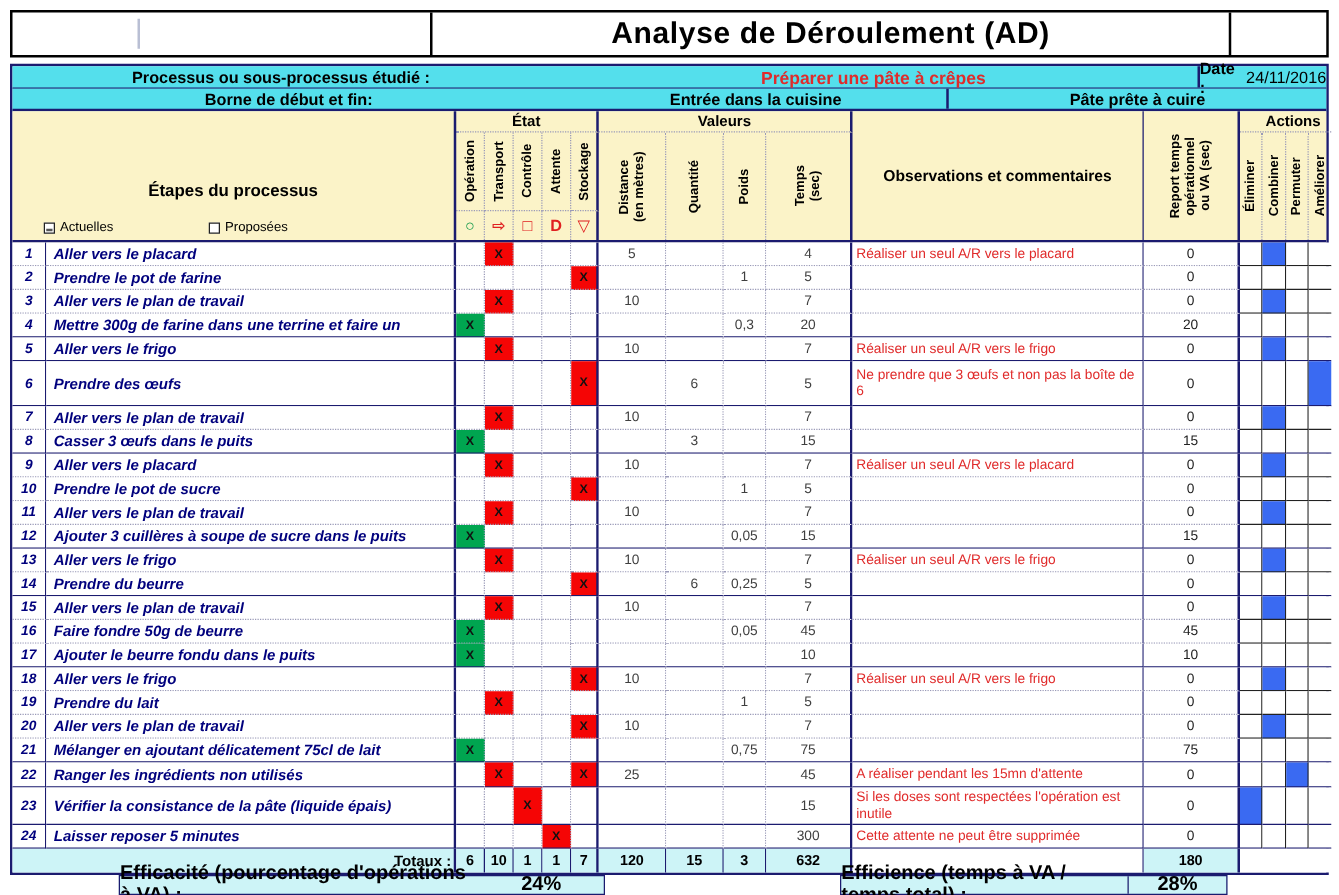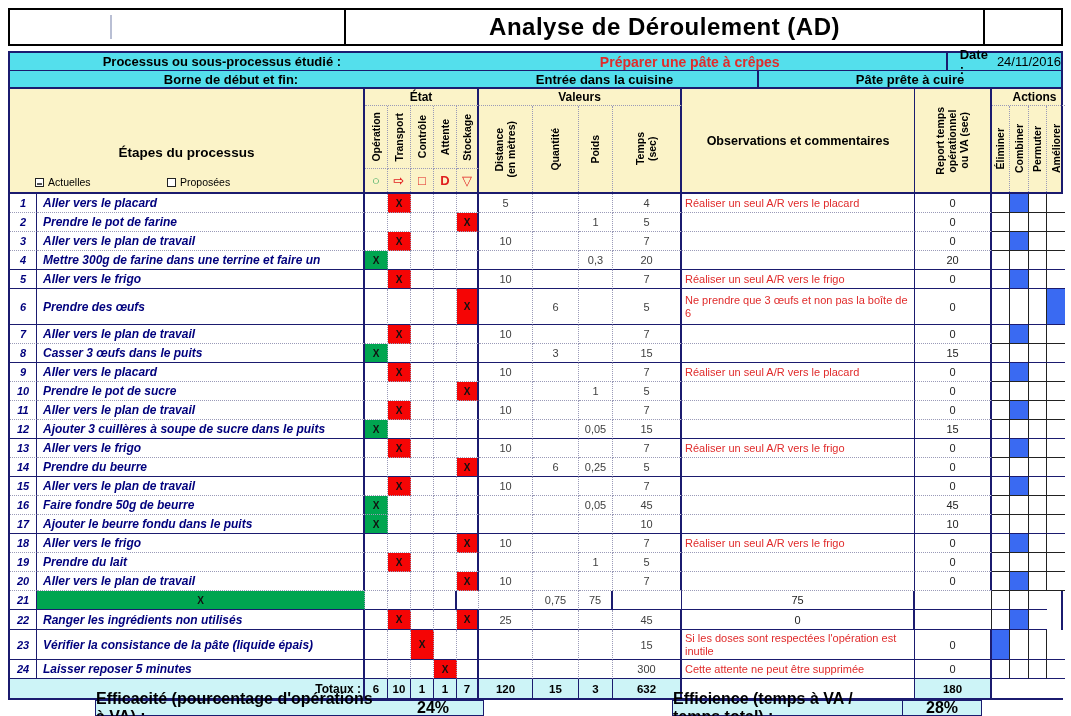--- a/index.html
+++ b/index.html
@@ -20,21 +20,21 @@
   .tb-corner{width:76px;box-sizing:border-box;}
   .gap{height:5px;}
   
   .sheet{border:2px solid var(--navy);box-sizing:border-box;}
   .band{display:flex;background:var(--cyan);box-sizing:border-box;height:18px;font-size:13px;font-weight:bold;align-items:stretch;gap:34px;}
   .band1{border-bottom:1px solid var(--navy);}
   .band2{border-bottom:2px solid var(--navy);height:18px;}
   .band .cell{display:flex;align-items:center;justify-content:center;box-sizing:border-box;height:100%;}
   .b1-label{width:442px;}
   .b1-value{width:463px;color:var(--red);font-size:14px;}
-  .b1-date{flex:1;border-left:2px solid var(--navy);justify-content:flex-start;padding-left:12px;gap:9px;}
+  .b1-date{flex:1;border-left:2px solid var(--navy);justify-content:flex-start;gap:9px;}
   .b2-label{width:442px;}
   .b2-start{width:237px;}
   .b2-end{flex:1;border-left:2px solid var(--navy);}
   
   .hdr{display:grid;grid-template-columns:var(--cols);grid-template-rows:17px 63px 23px;background:var(--yellow);
     border-bottom:2px solid var(--navy);box-sizing:border-box;}
   .hdr>div{box-sizing:border-box;display:flex;align-items:center;justify-content:center;overflow:hidden;}
   .h-steps{grid-area:1/1/4/3;border-right:2px solid var(--navy);position:relative;}
   .steps-title{position:absolute;left:0;right:0;top:56px;text-align:center;font-weight:bold;font-size:13.5px;}
   .chk-act{position:absolute;left:25px;bottom:4px;font-size:10.5px;display:flex;align-items:center;gap:4px;}
@@ -577,20 +577,21 @@
           <div class="c-temps">7</div>
           <div class="c-obs"></div>
           <div class="c-report">0</div>
           <div class="c-act"></div>
           <div class="c-act act-on"></div>
           <div class="c-act"></div>
           <div class="c-act lastact"></div>
         </div>
         <div class="trow gend" style="height: 19px;">
           <div class="c-num">21</div>
+          <div class="c-step">Mélanger en ajoutant délicatement 75cl de lait</div>
           <div class="mk mk-g">X</div>
           <div></div>
           <div></div>
           <div></div>
           <div class="c-st5 "></div>
           <div></div>
           <div></div>
           <div>0,75</div>
           <div class="c-temps">75</div>
           <div class="c-obs"></div>
@@ -605,20 +606,21 @@
           <div class="c-step">Ranger les ingrédients non utilisés</div>
           <div></div>
           <div class="mk mk-r">X</div>
           <div></div>
           <div></div>
           <div class="c-st5 mk mk-r">X</div>
           <div>25</div>
           <div></div>
           <div></div>
           <div class="c-temps">45</div>
+          <div class="c-obs">A réaliser pendant les 15mn d'attente</div>
           <div class="c-report">0</div>
           <div class="c-act"></div>
           <div class="c-act"></div>
           <div class="c-act act-on"></div>
           <div class="c-act lastact"></div>
         </div>
         <div class="trow gend" style="height: 30px;">
           <div class="c-num">23</div>
           <div class="c-step">Vérifier la consistance de la pâte (liquide épais)</div>
           <div></div>

